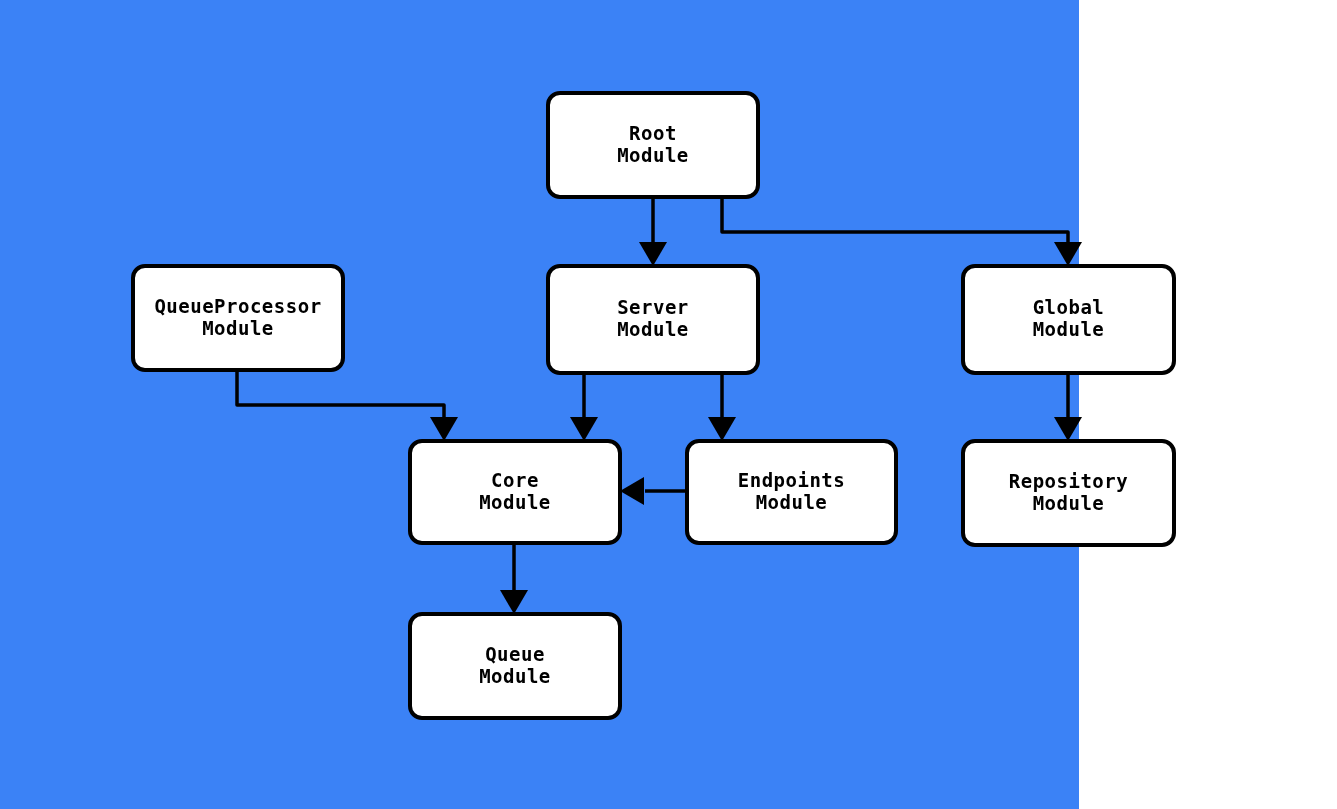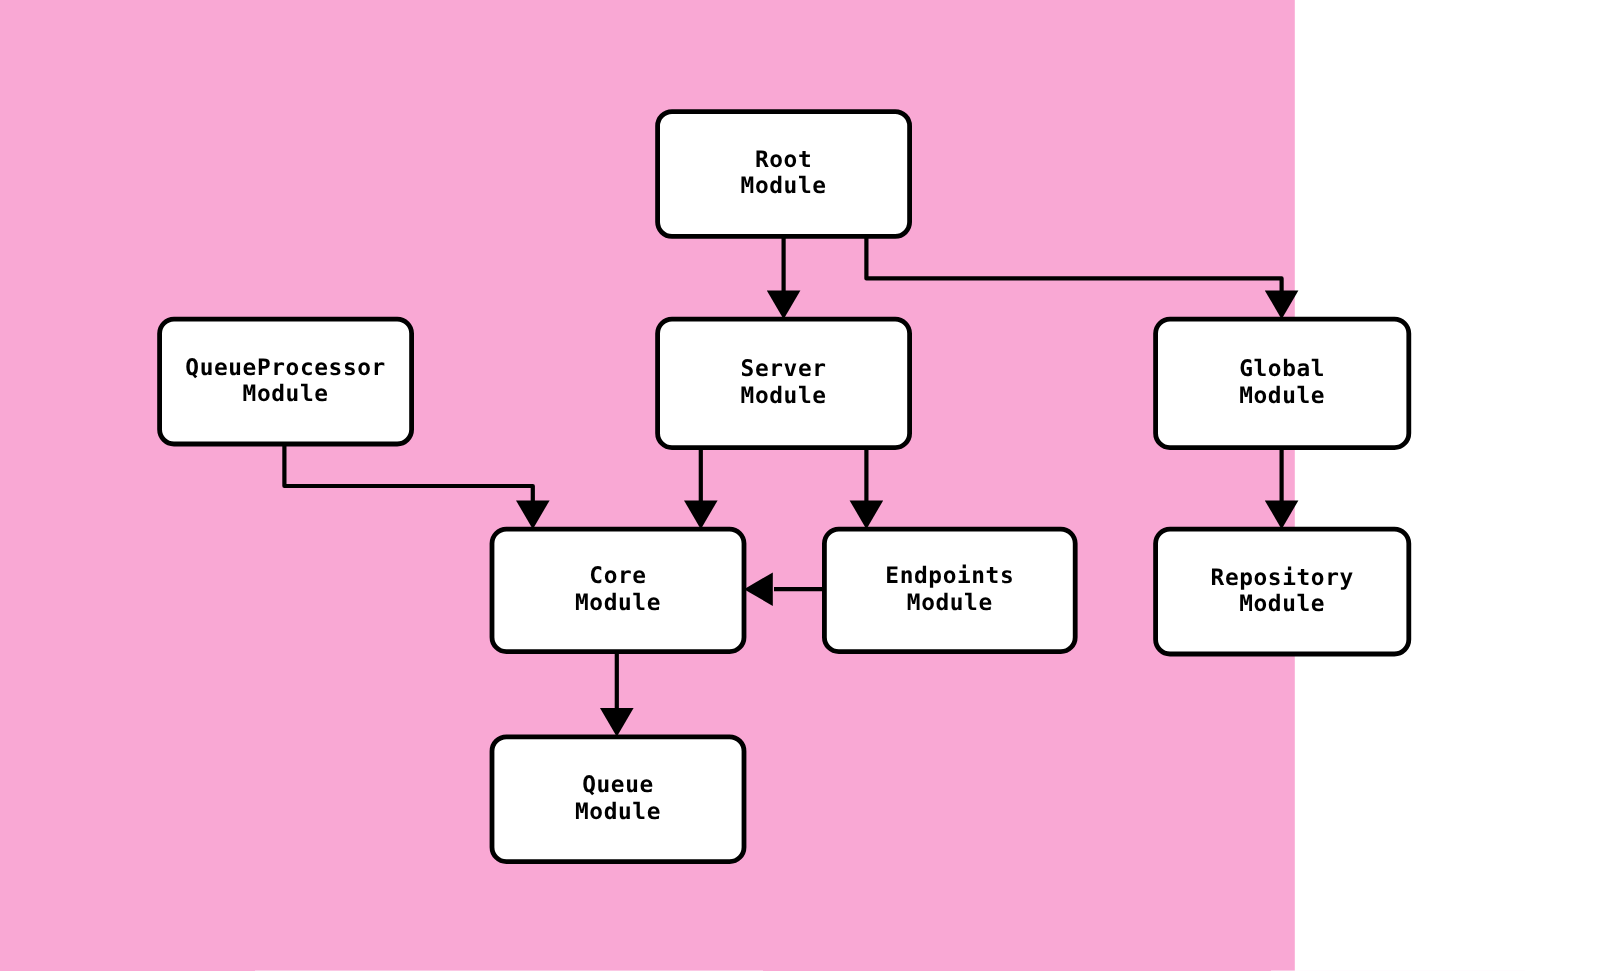--- a/index.html
+++ b/index.html
@@ -10,21 +10,21 @@
   body {
     width: 1337px;
     height: 809px;
     overflow: hidden;
     font-family: "DejaVu Sans Mono", "Liberation Mono", monospace;
   }
   #diagram-root {
     position: relative;
     width: 1079px;
     height: 809px;
-    background: #f9a8d4;
+    background: #3b82f6;
   }
   svg.diagram-canvas {
     position: absolute;
     top: 0;
     left: 0;
     width: 1337px;
     height: 809px;
   }
   .node-box {
     fill: #ffffff;

